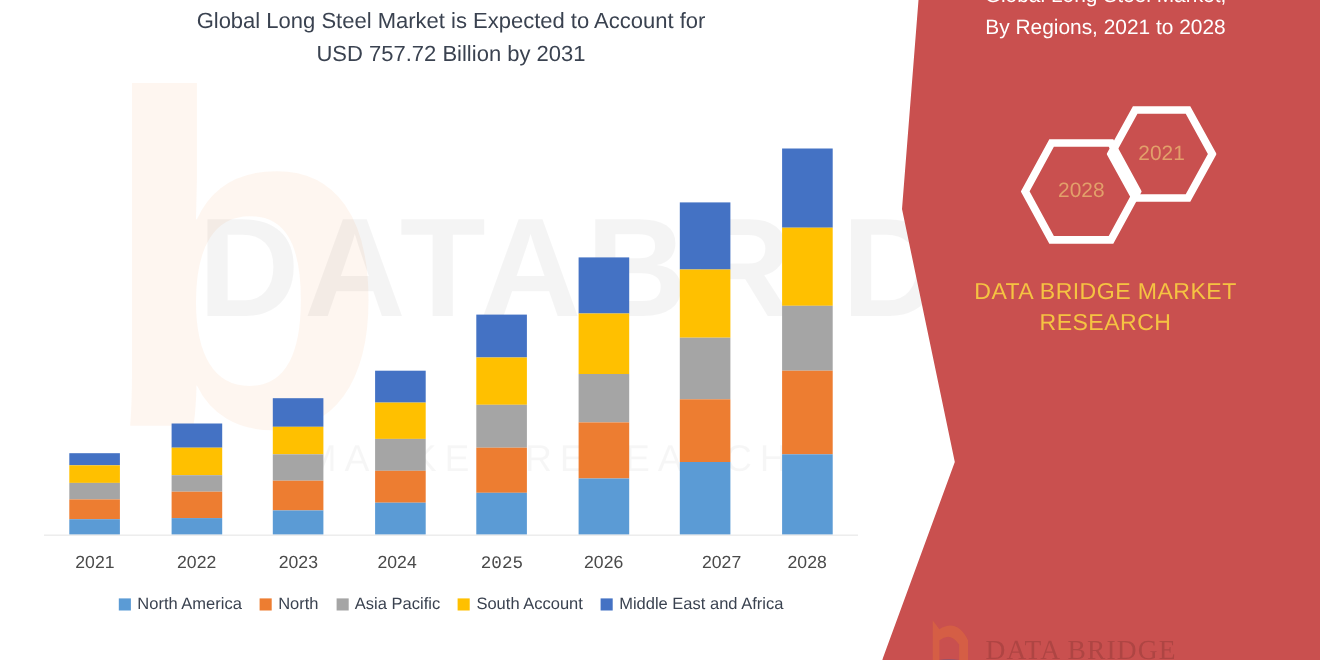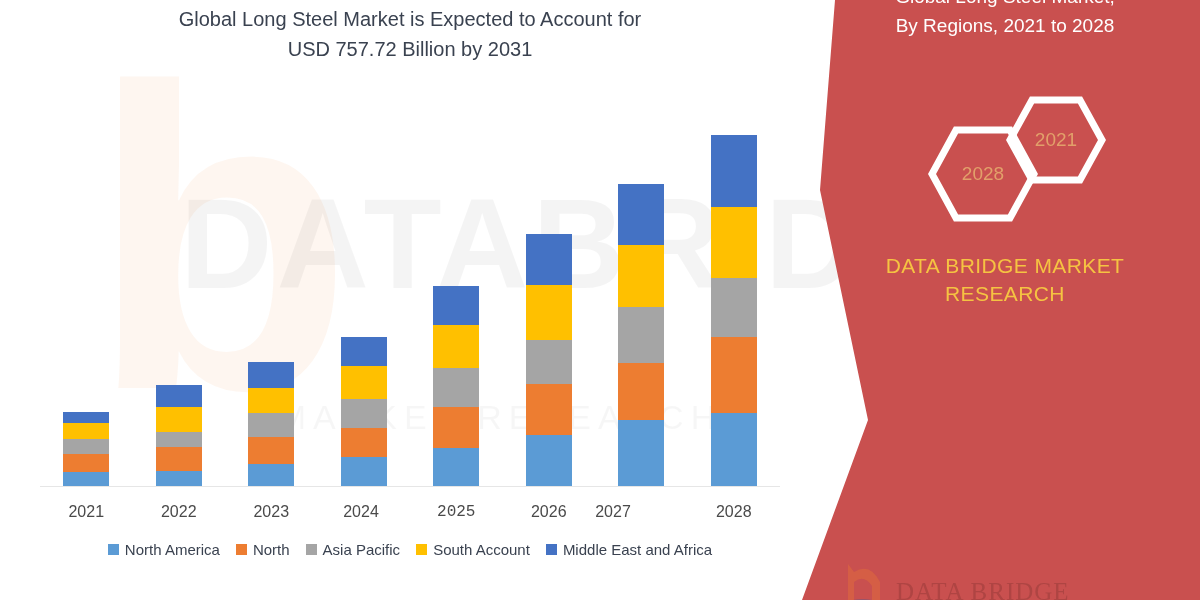--- a/index.html
+++ b/index.html
@@ -307,21 +307,21 @@
         </div>
       </div>
     <div id="axis-line"></div>
     <div id="xticks">
         <div class="xtick" style="left: 41.25px;">2021</div>
         <div class="xtick" style="left: 133.75px;">2022</div>
         <div class="xtick" style="left: 226.25px;">2023</div>
         <div class="xtick" style="left: 316px; text-align: center;">2024</div>
         <div class="xtick" style="left: 411.25px; font-family: Liberation Mono, monospace;">2025</div>
         <div class="xtick" style="left: 503.75px;">2026</div>
-        <div class="xtick" style="left: 568px;">2027</div>
+        <div class="xtick" style="left: 611px;">2027</div>
         <div class="xtick" style="left: 688.75px;">2028</div>
       </div>
     <div id="legend">
         <div class="legend-item">
           <span class="legend-swatch" style="background: rgb(91, 155, 213);"></span>
           <span>North America</span>
         </div>
         <div class="legend-item">
           <span class="legend-swatch" style="background: rgb(237, 125, 49);"></span>
           <span>North</span>

